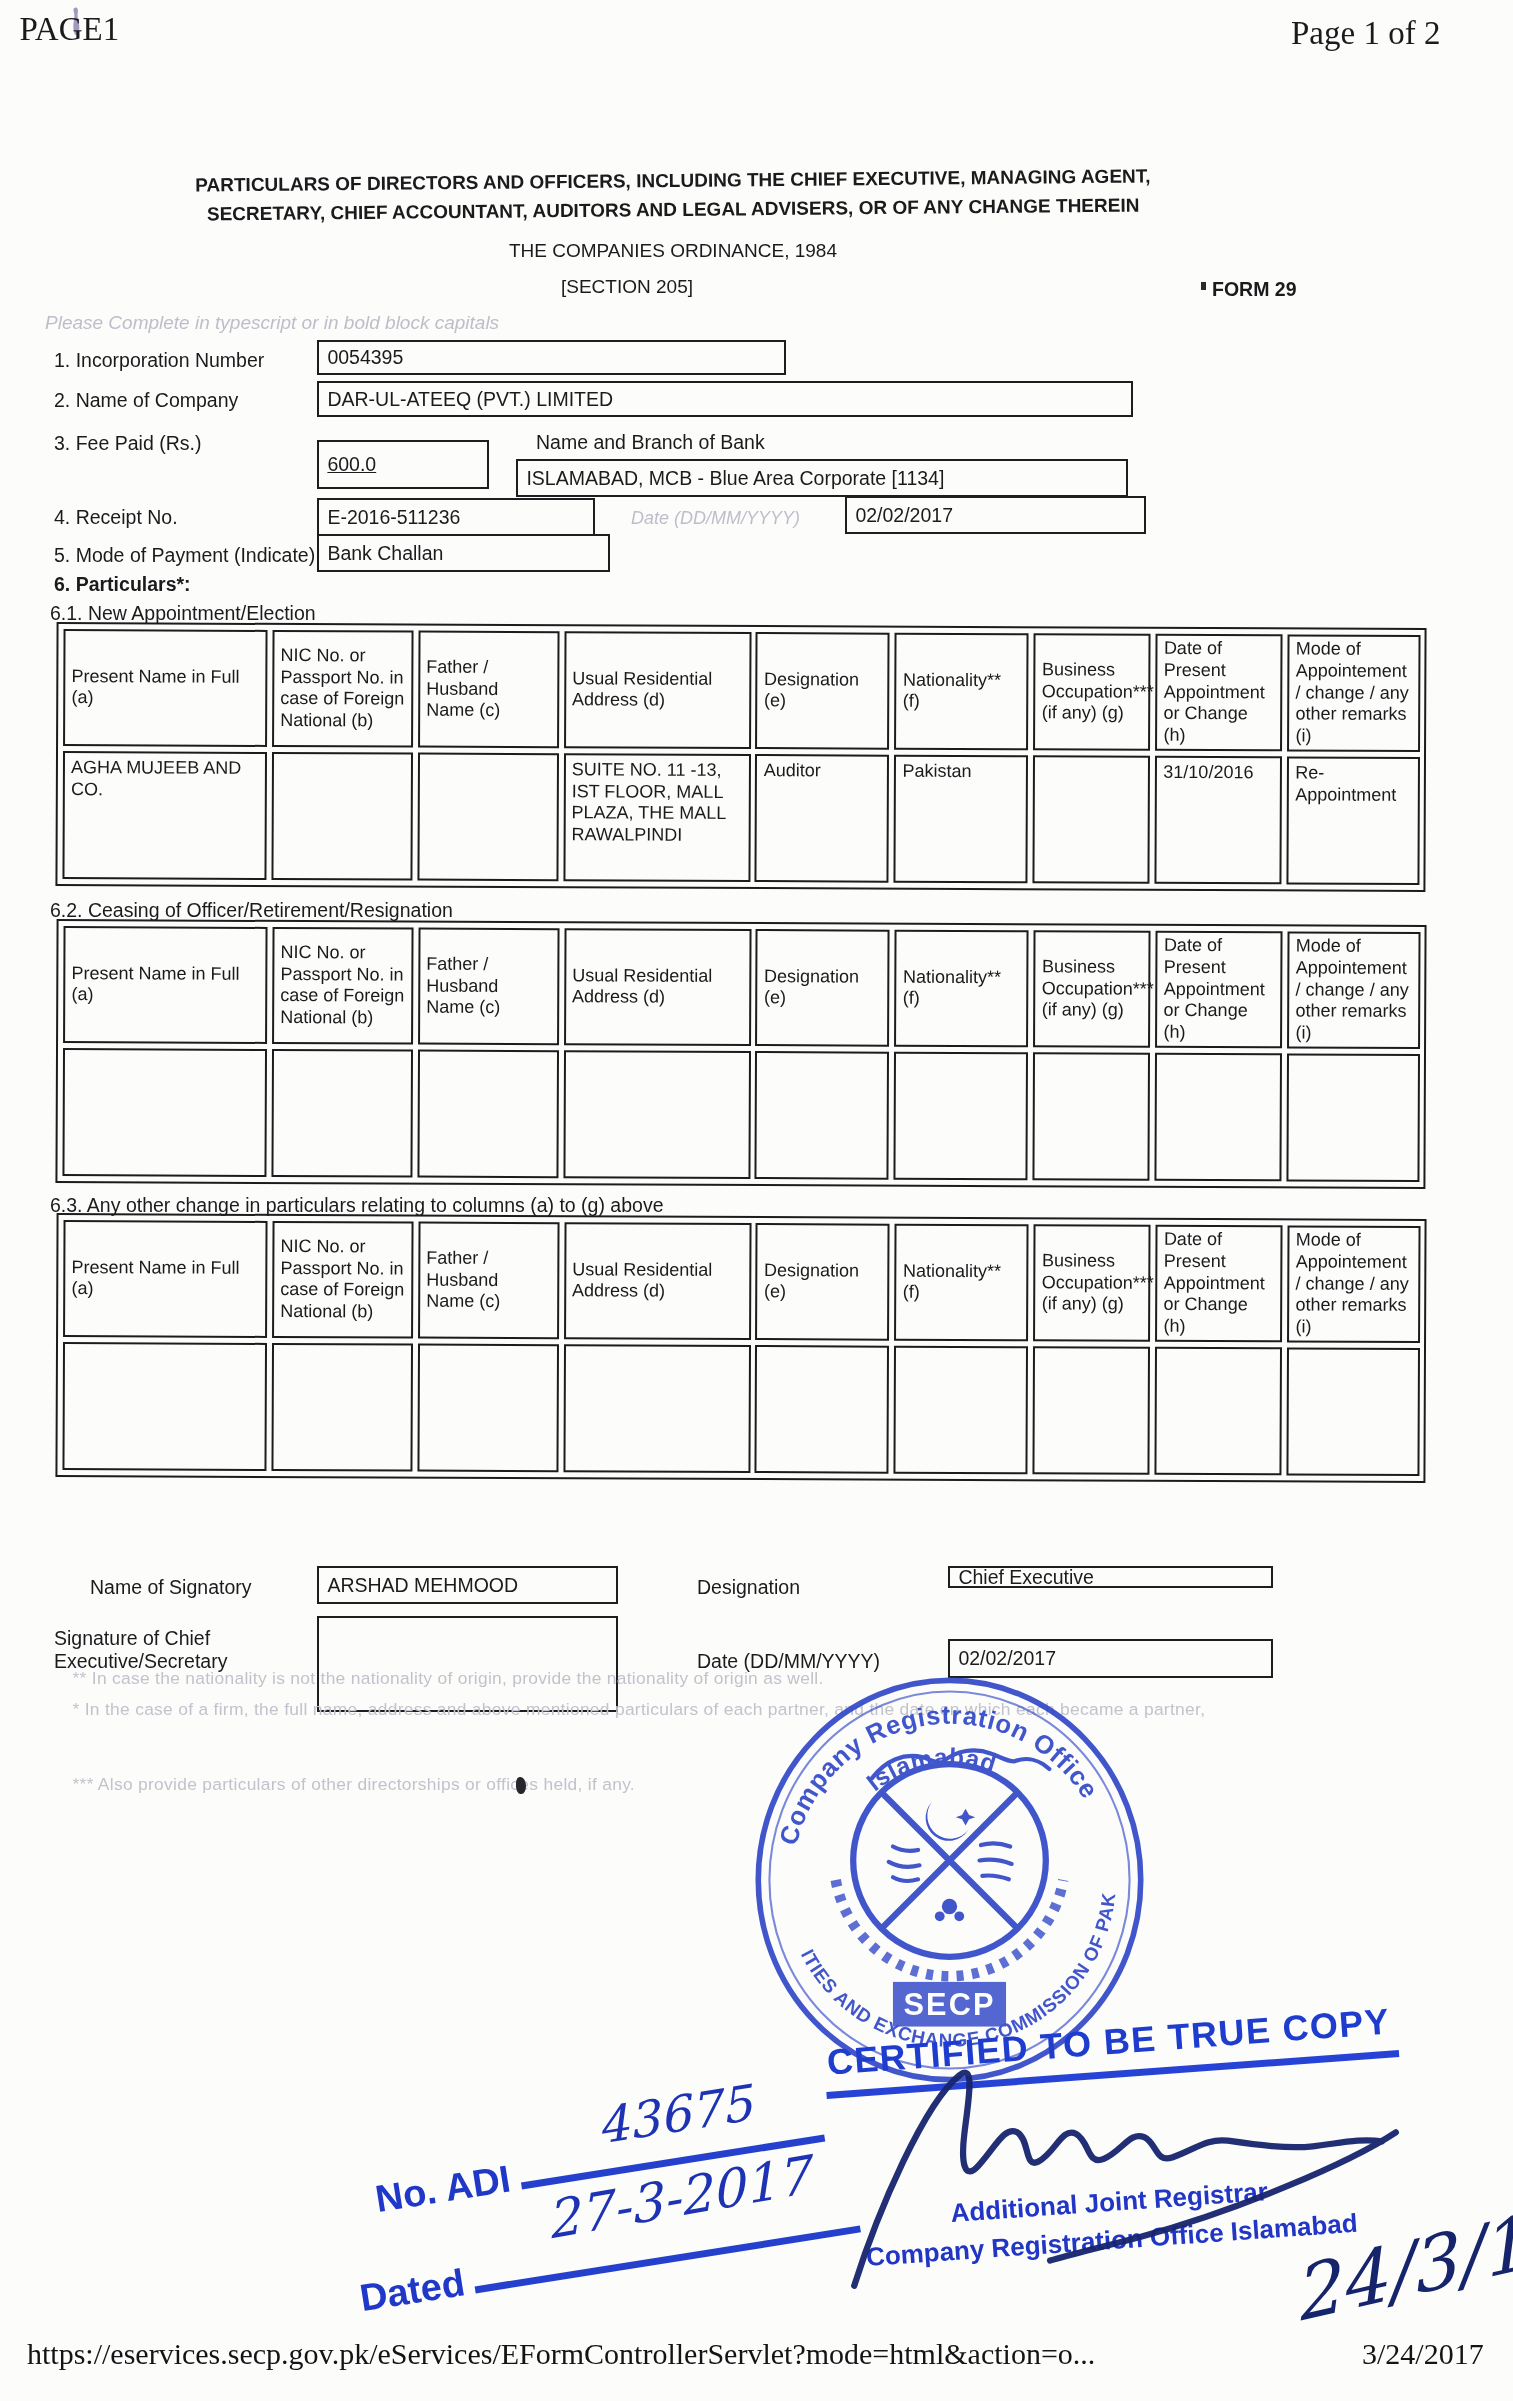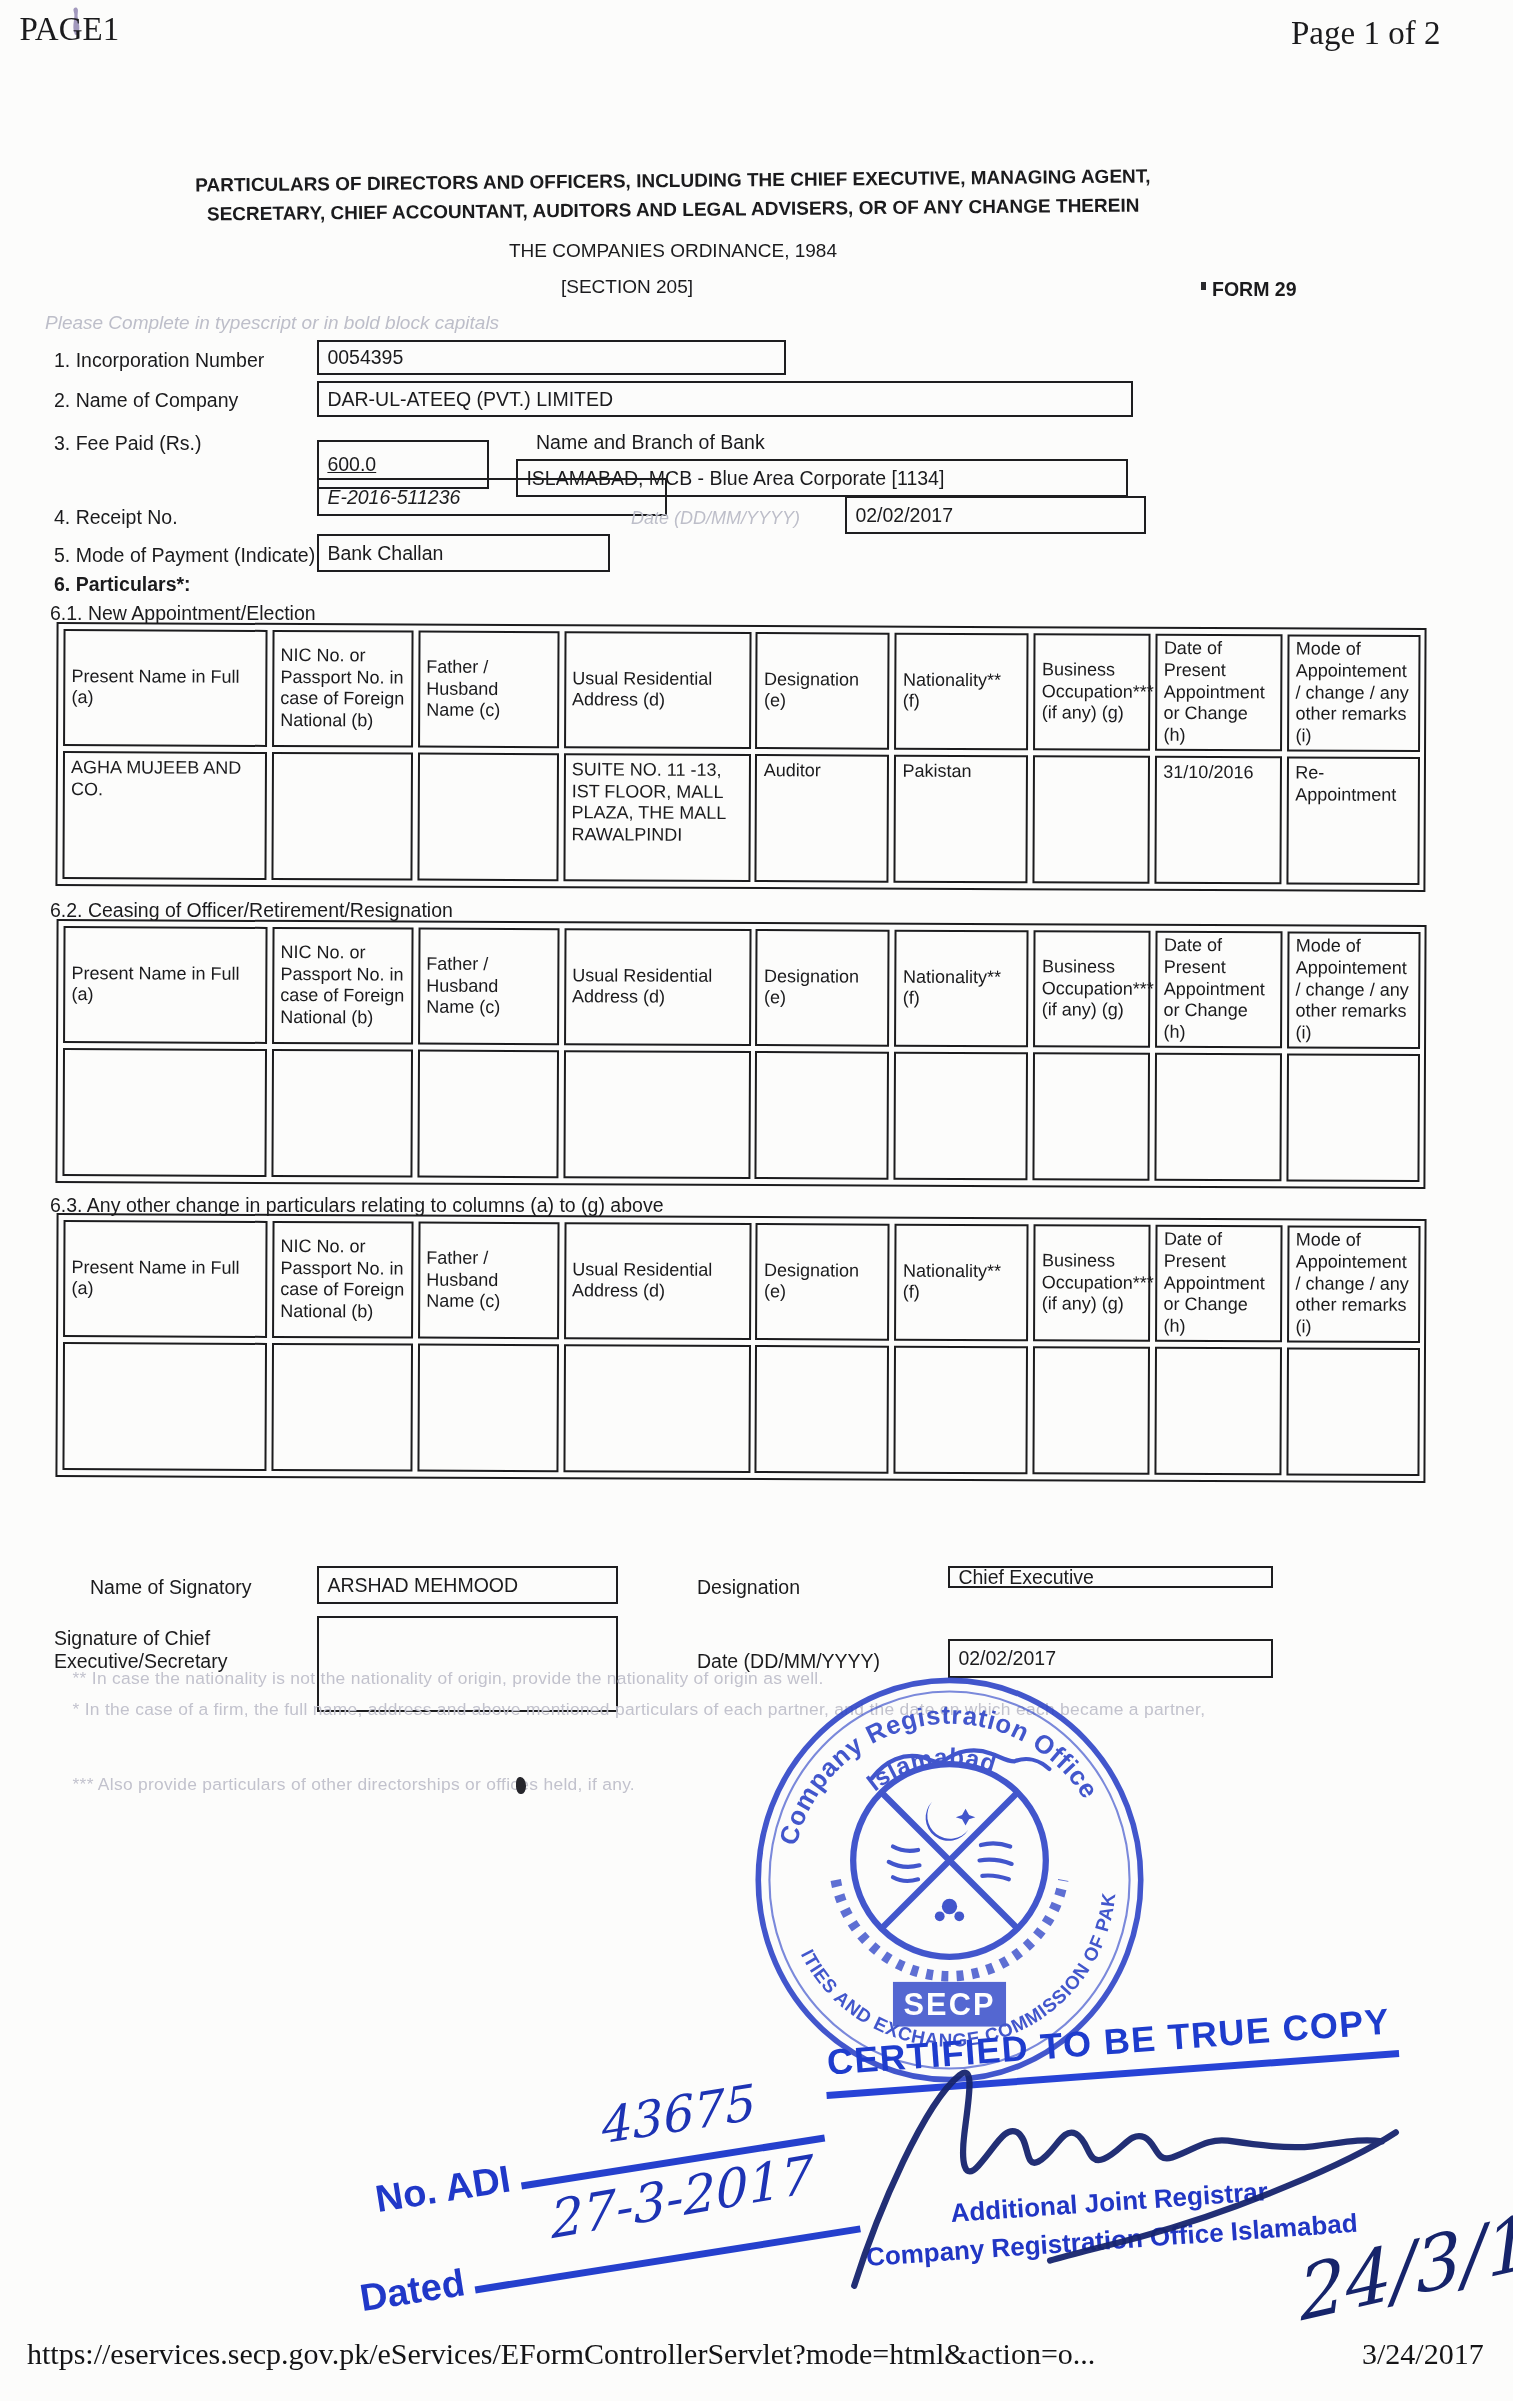--- a/index.html
+++ b/index.html
@@ -68,21 +68,21 @@
 
   <div class="lab" style="left:54px;top:389px;">2. Name of Company</div>
   <div class="fbox" style="left:317px;top:381px;width:816px;height:36px;">DAR-UL-ATEEQ (PVT.) LIMITED</div>
 
   <div class="lab" style="left:54px;top:432px;">3. Fee Paid (Rs.)</div>
   <div class="fbox" style="left:317px;top:440px;width:172px;height:49px;text-decoration:underline;">600.0</div>
   <div class="lab" style="left:517px;top:431px;margin-left:19px;">Name and Branch of Bank</div>
   <div class="fbox" style="left:516px;top:459px;width:612px;height:38px;">ISLAMABAD, MCB - Blue Area Corporate [1134]</div>
 
   <div class="lab" style="left:54px;top:506px;">4. Receipt No.</div>
-  <div class="fbox" style="left:317px;top:478px;width:350px;height:38px;font-style:italic;">E-2016-511236</div>
+  <div class="fbox" style="left:317px;top:498px;width:278px;height:38px;">E-2016-511236</div>
   <div class="lab faint" style="left:631px;top:508px;font-size:18px;">Date (DD/MM/YYYY)</div>
   <div class="fbox" style="left:845px;top:496px;width:301px;height:38px;">02/02/2017</div>
 
   <div class="lab" style="left:54px;top:544px;">5. Mode of Payment (Indicate)</div>
   <div class="fbox" style="left:317px;top:534px;width:293px;height:38px;">Bank Challan</div>
 
   <div class="lab bold" style="left:54px;top:573px;">6. Particulars*:</div>
 
   <div class="lab" style="left:50px;top:602px;">6.1. New Appointment/Election</div>
   <div class="tbl" style="top:625px;">

